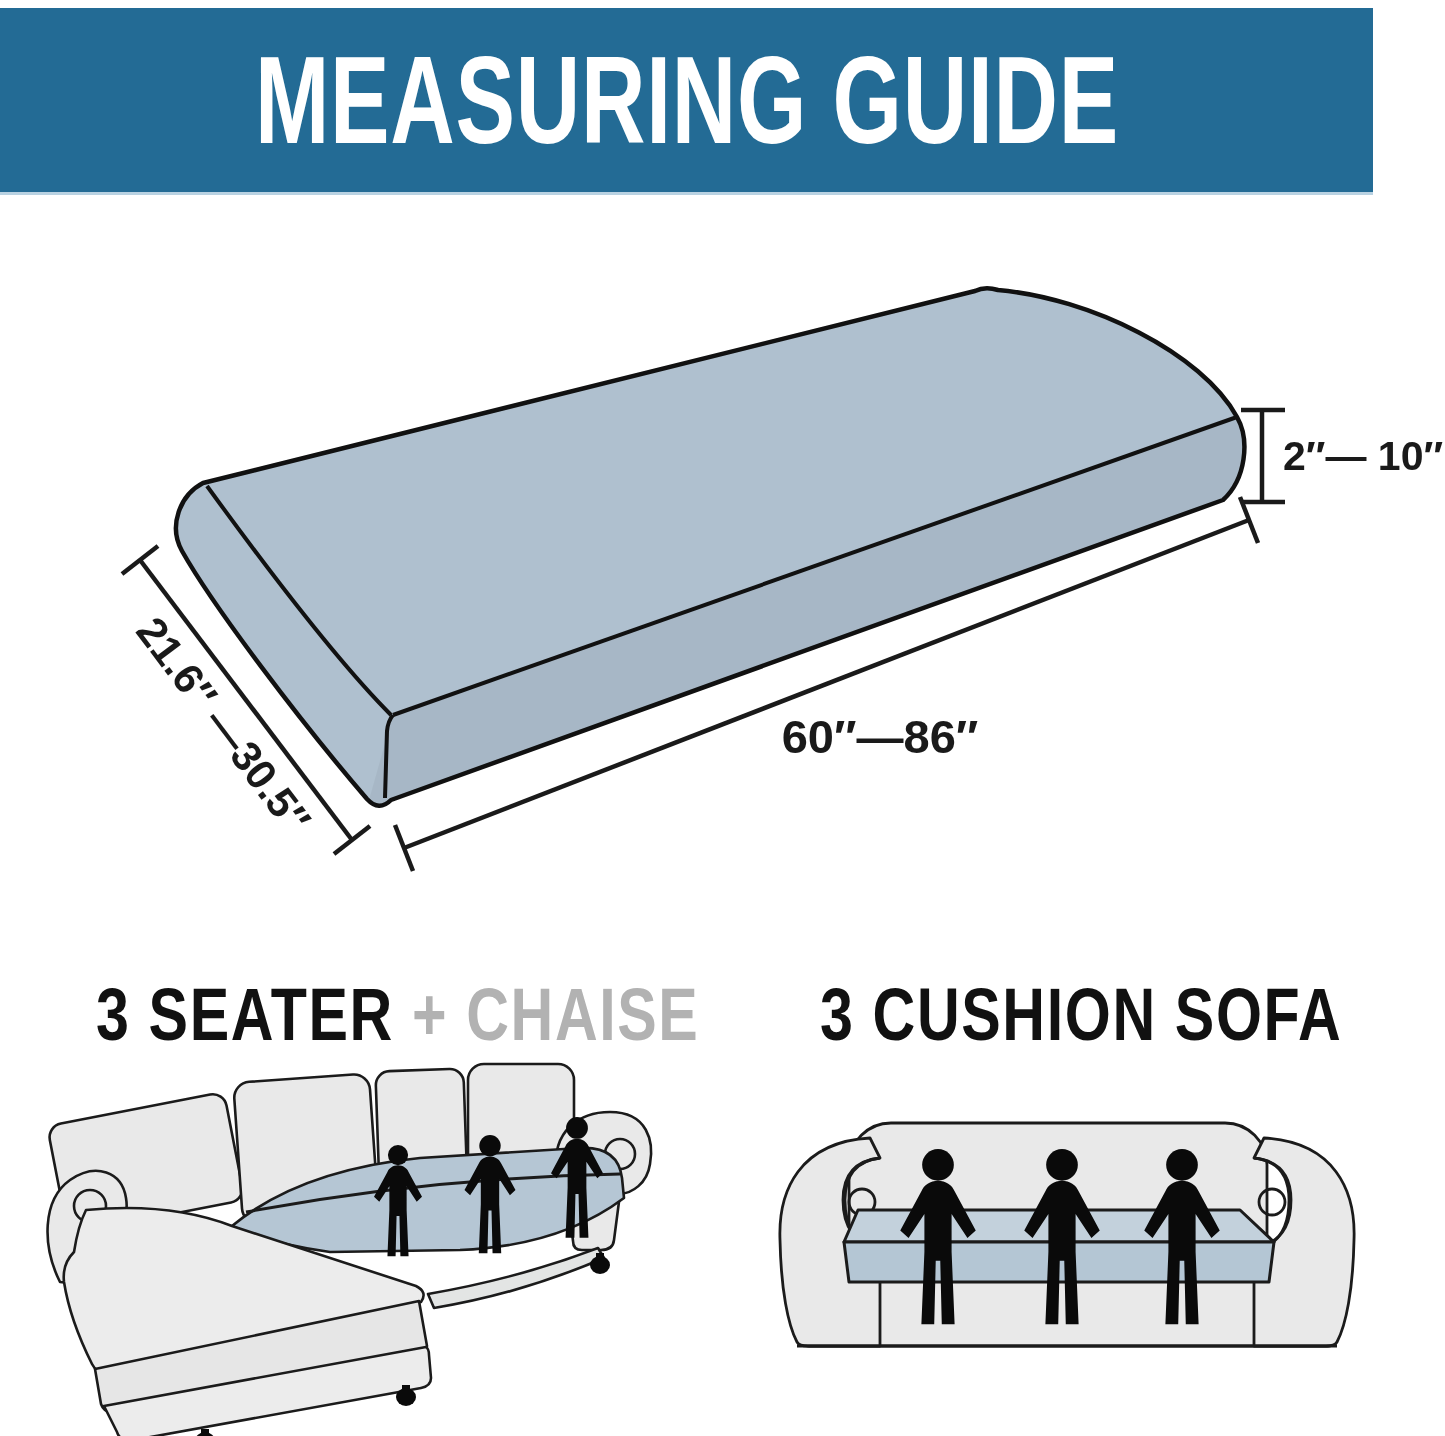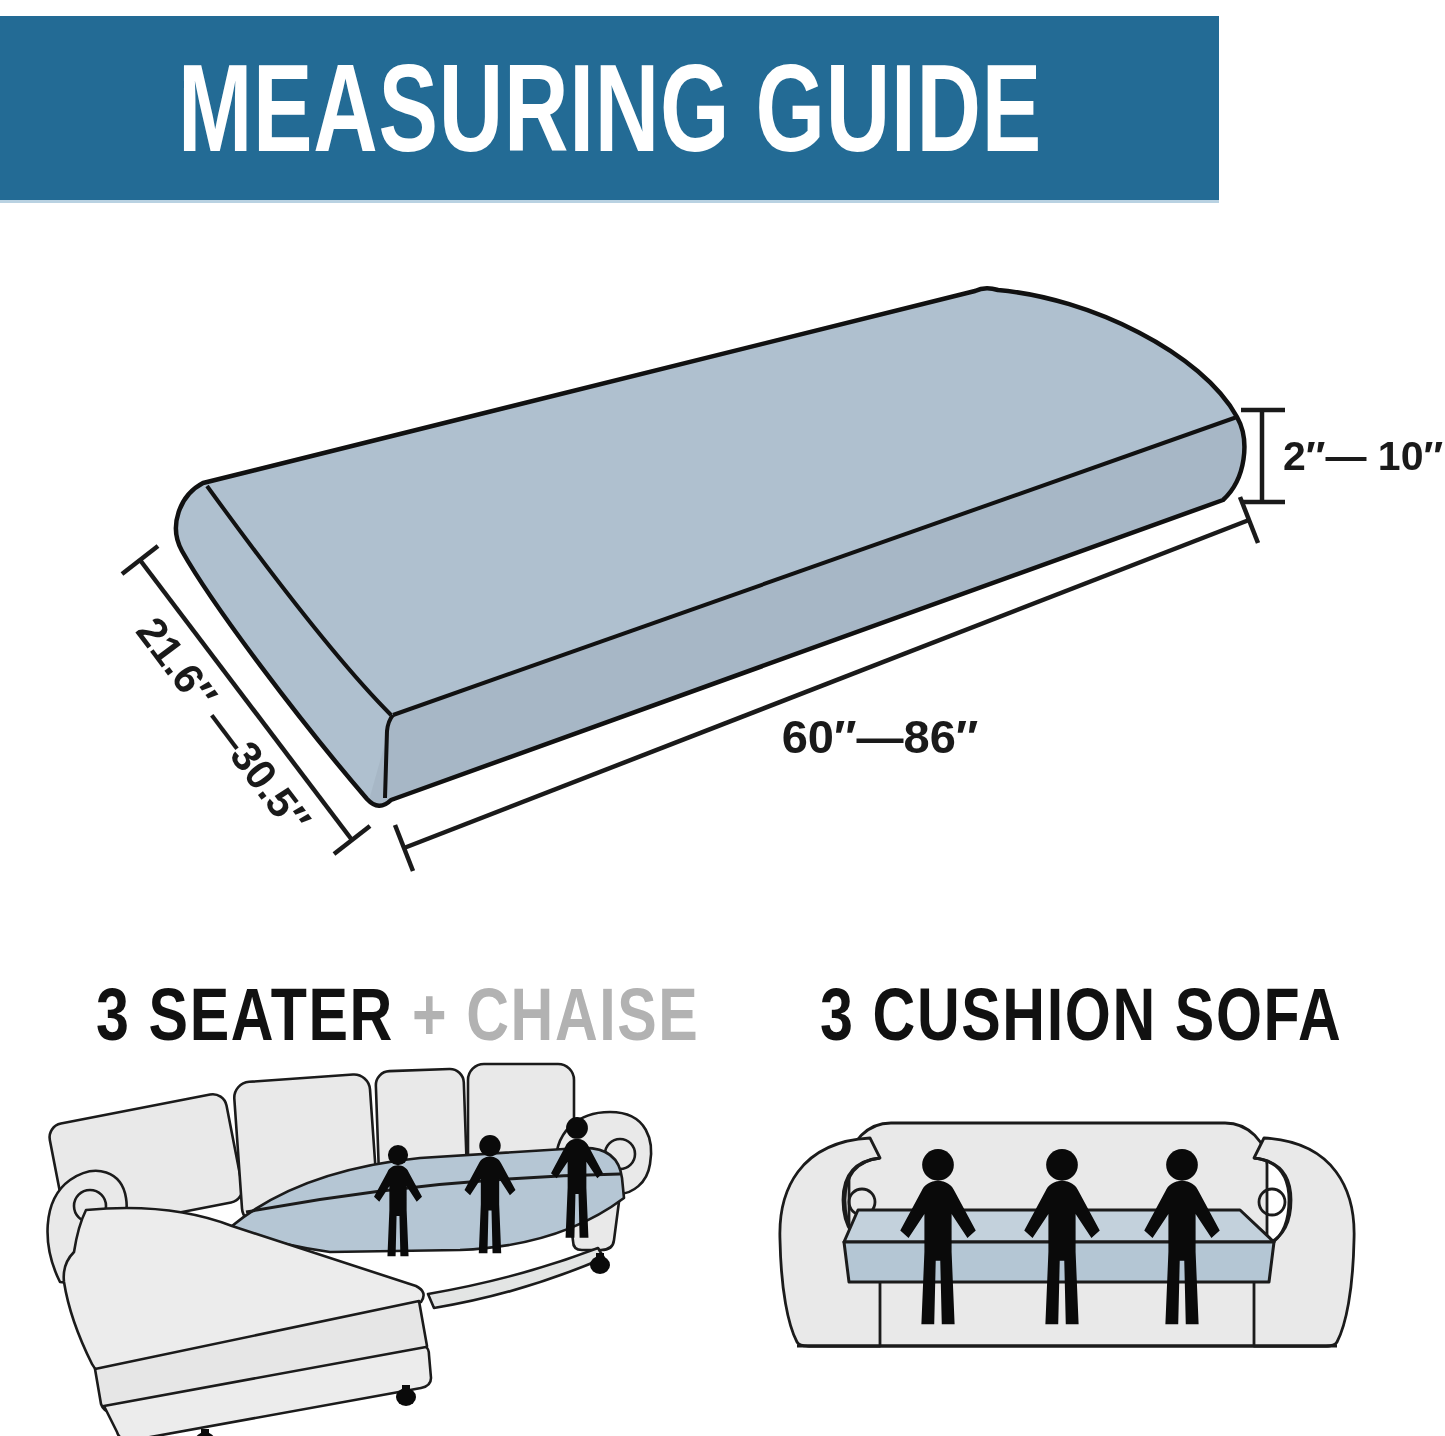--- a/index.html
+++ b/index.html
@@ -1,18 +1,18 @@
 <!DOCTYPE html>
 <html><head>
 <meta charset="utf-8">
 <style>
   html,body{margin:0;padding:0;background:#ffffff;}
   .page{position:relative;width:1445px;height:1436px;background:#ffffff;overflow:hidden;
         font-family:"Liberation Sans", sans-serif;}
-  .banner{position:absolute;left:0;top:16px;width:1219px;height:184px;background:#236b95;
+  .banner{position:absolute;left:0;top:8px;width:1373px;height:184px;background:#236b95;
           border-bottom:3px solid #b9d2e2;display:flex;align-items:center;justify-content:center;}
   .banner h1{margin:0;color:#ffffff;font-size:124px;font-weight:bold;letter-spacing:1px;
              transform:scaleX(0.72);transform-origin:center center;white-space:nowrap;}
   .diagram-wrap{position:absolute;left:0;top:186px;width:1265px;height:790px;}
   .sofas-wrap{position:absolute;left:0;top:1050px;width:1445px;height:386px;}
   .section-title{position:absolute;top:978px;white-space:nowrap;font-weight:bold;font-size:74px;
                  line-height:1;transform:scaleX(0.80);transform-origin:left top;letter-spacing:2px;}
   .section-title .black{color:#111111;}
   .section-title .gray{color:#b2b2b2;}
   #title-left{left:96px;}

